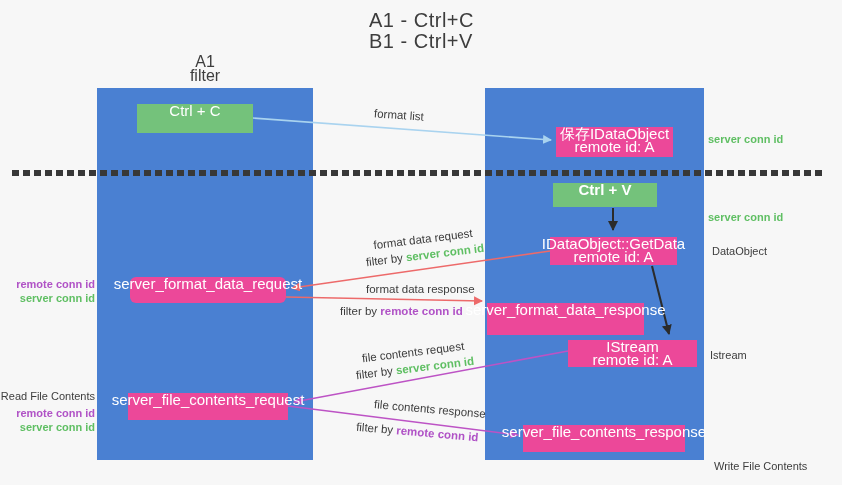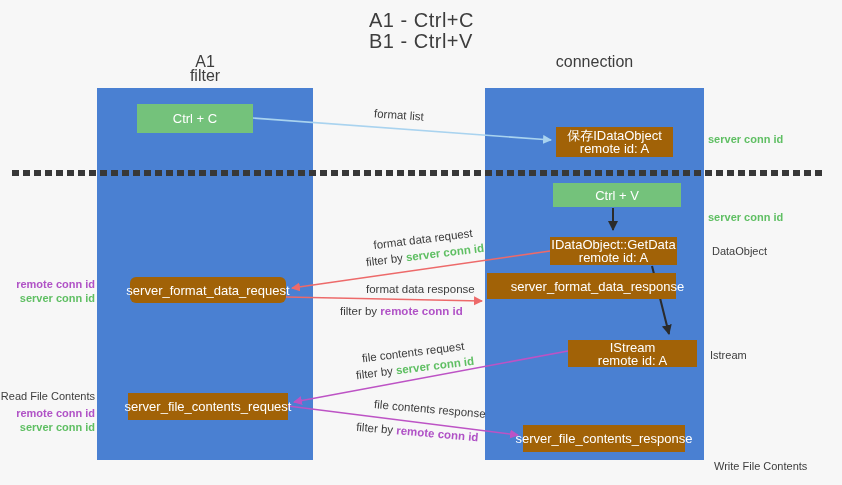--- a/index.html
+++ b/index.html
@@ -9,24 +9,24 @@
   .title-block { position:absolute; left:369px; top:10px; font-size:20px; color:#3d3d3d; line-height:21px; letter-spacing:0.5px; }
 
   .lifeline-header { position:absolute; top:55px; text-align:center; font-size:16px; color:#3d3d3d; line-height:14px; }
   .lifeline { position:absolute; top:88px; height:372px; background:#4a80d2; }
 
   .dotted-line { position:absolute; left:12px; top:170px; width:811px; height:6px;
     background:repeating-linear-gradient(90deg,#383838 0 7px,transparent 7px 11px); }
 
   svg.arrows { position:absolute; left:0; top:0; z-index:5; }
 
-  .box { position:absolute; z-index:6; display:flex; flex-direction:column; align-items:center; justify-content:center;
-    color:#ffffff; font-size:13px; line-height:13px; text-align:center; white-space:nowrap; }
+  .box { position:absolute; z-index:6; display:flex; flex-direction:column; align-items:center; justify-content:flex-start;
+    color:#ffffff; font-size:15px; line-height:13px; text-align:center; white-space:nowrap; }
   .green-box { background:#74c27b; }
-  .orange-box { background:#a16207; }
+  .orange-box { background:#ec4899; }
 
   .msg-label { position:absolute; z-index:7; font-size:11.5px; color:#3d3d3d; text-align:center; white-space:nowrap; line-height:16px; }
   .rot-neg { transform:rotate(-7deg); }
   .rot-pos { transform:rotate(5deg); }
   .rot-pos-sm { transform:rotate(4deg); }
 
   .side-label { position:absolute; z-index:7; font-size:11px; color:#3d3d3d; white-space:nowrap; }
   .left-align-col { left:0; width:95px; text-align:right; }
   .green-text { color:#5fbf63; font-weight:bold; }
   .purple-text { color:#b052c6; font-weight:bold; }
@@ -39,21 +39,20 @@
   <div class="title-block">
     <div>A1 - Ctrl+C</div>
     <div>B1 - Ctrl+V</div>
   </div>
 
   <div class="lifeline-header" style="left:97px; width:216px;">
     <div>A1</div>
     <div>filter</div>
   </div>
   <div class="lifeline-header" style="left:485px; width:219px;">
-    <div>connection</div>
   </div>
 
   <div class="lifeline" style="left:97px; width:216px;"></div>
   <div class="lifeline" style="left:485px; width:219px;"></div>
 
   <div class="dotted-line"></div>
 
   <svg class="arrows" width="842" height="485" viewBox="0 0 842 485">
     <defs>
       <marker id="mblue" markerWidth="10" markerHeight="10" refX="8" refY="4.5" orient="auto" markerUnits="userSpaceOnUse">
@@ -80,34 +79,34 @@
 
   <div class="box green-box" style="left:137px; top:104px; width:116px; height:29px;">
     <div>Ctrl + C</div>
   </div>
 
   <div class="box orange-box" style="left:556px; top:127px; width:117px; height:30px;">
     <div>保存IDataObject</div>
     <div>remote id: A</div>
   </div>
 
-  <div class="box green-box" style="left:553px; top:183px; width:128px; height:24px;">
+  <div class="box green-box" style="left:553px; top:183px; width:104px; height:24px;font-weight:bold;">
     <div>Ctrl + V</div>
   </div>
 
   <div class="box orange-box" style="left:550px; top:237px; width:127px; height:28px;">
     <div>IDataObject::GetData</div>
     <div>remote id: A</div>
   </div>
 
   <div class="box orange-box" style="left:130px; top:277px; width:156px; height:26px;border-radius:6px;">
     <div>server_format_data_request</div>
   </div>
 
-  <div class="box orange-box" style="left:487px; top:273px; width:157px; height:26px;padding-left:32px;">
+  <div class="box orange-box" style="left:487px; top:303px; width:157px; height:32px;">
     <div>server_format_data_response</div>
   </div>
 
   <div class="box orange-box" style="left:568px; top:340px; width:129px; height:27px;">
     <div>IStream</div>
     <div>remote id: A</div>
   </div>
 
   <div class="box orange-box" style="left:128px; top:393px; width:160px; height:27px;">
     <div>server_file_contents_request</div>

